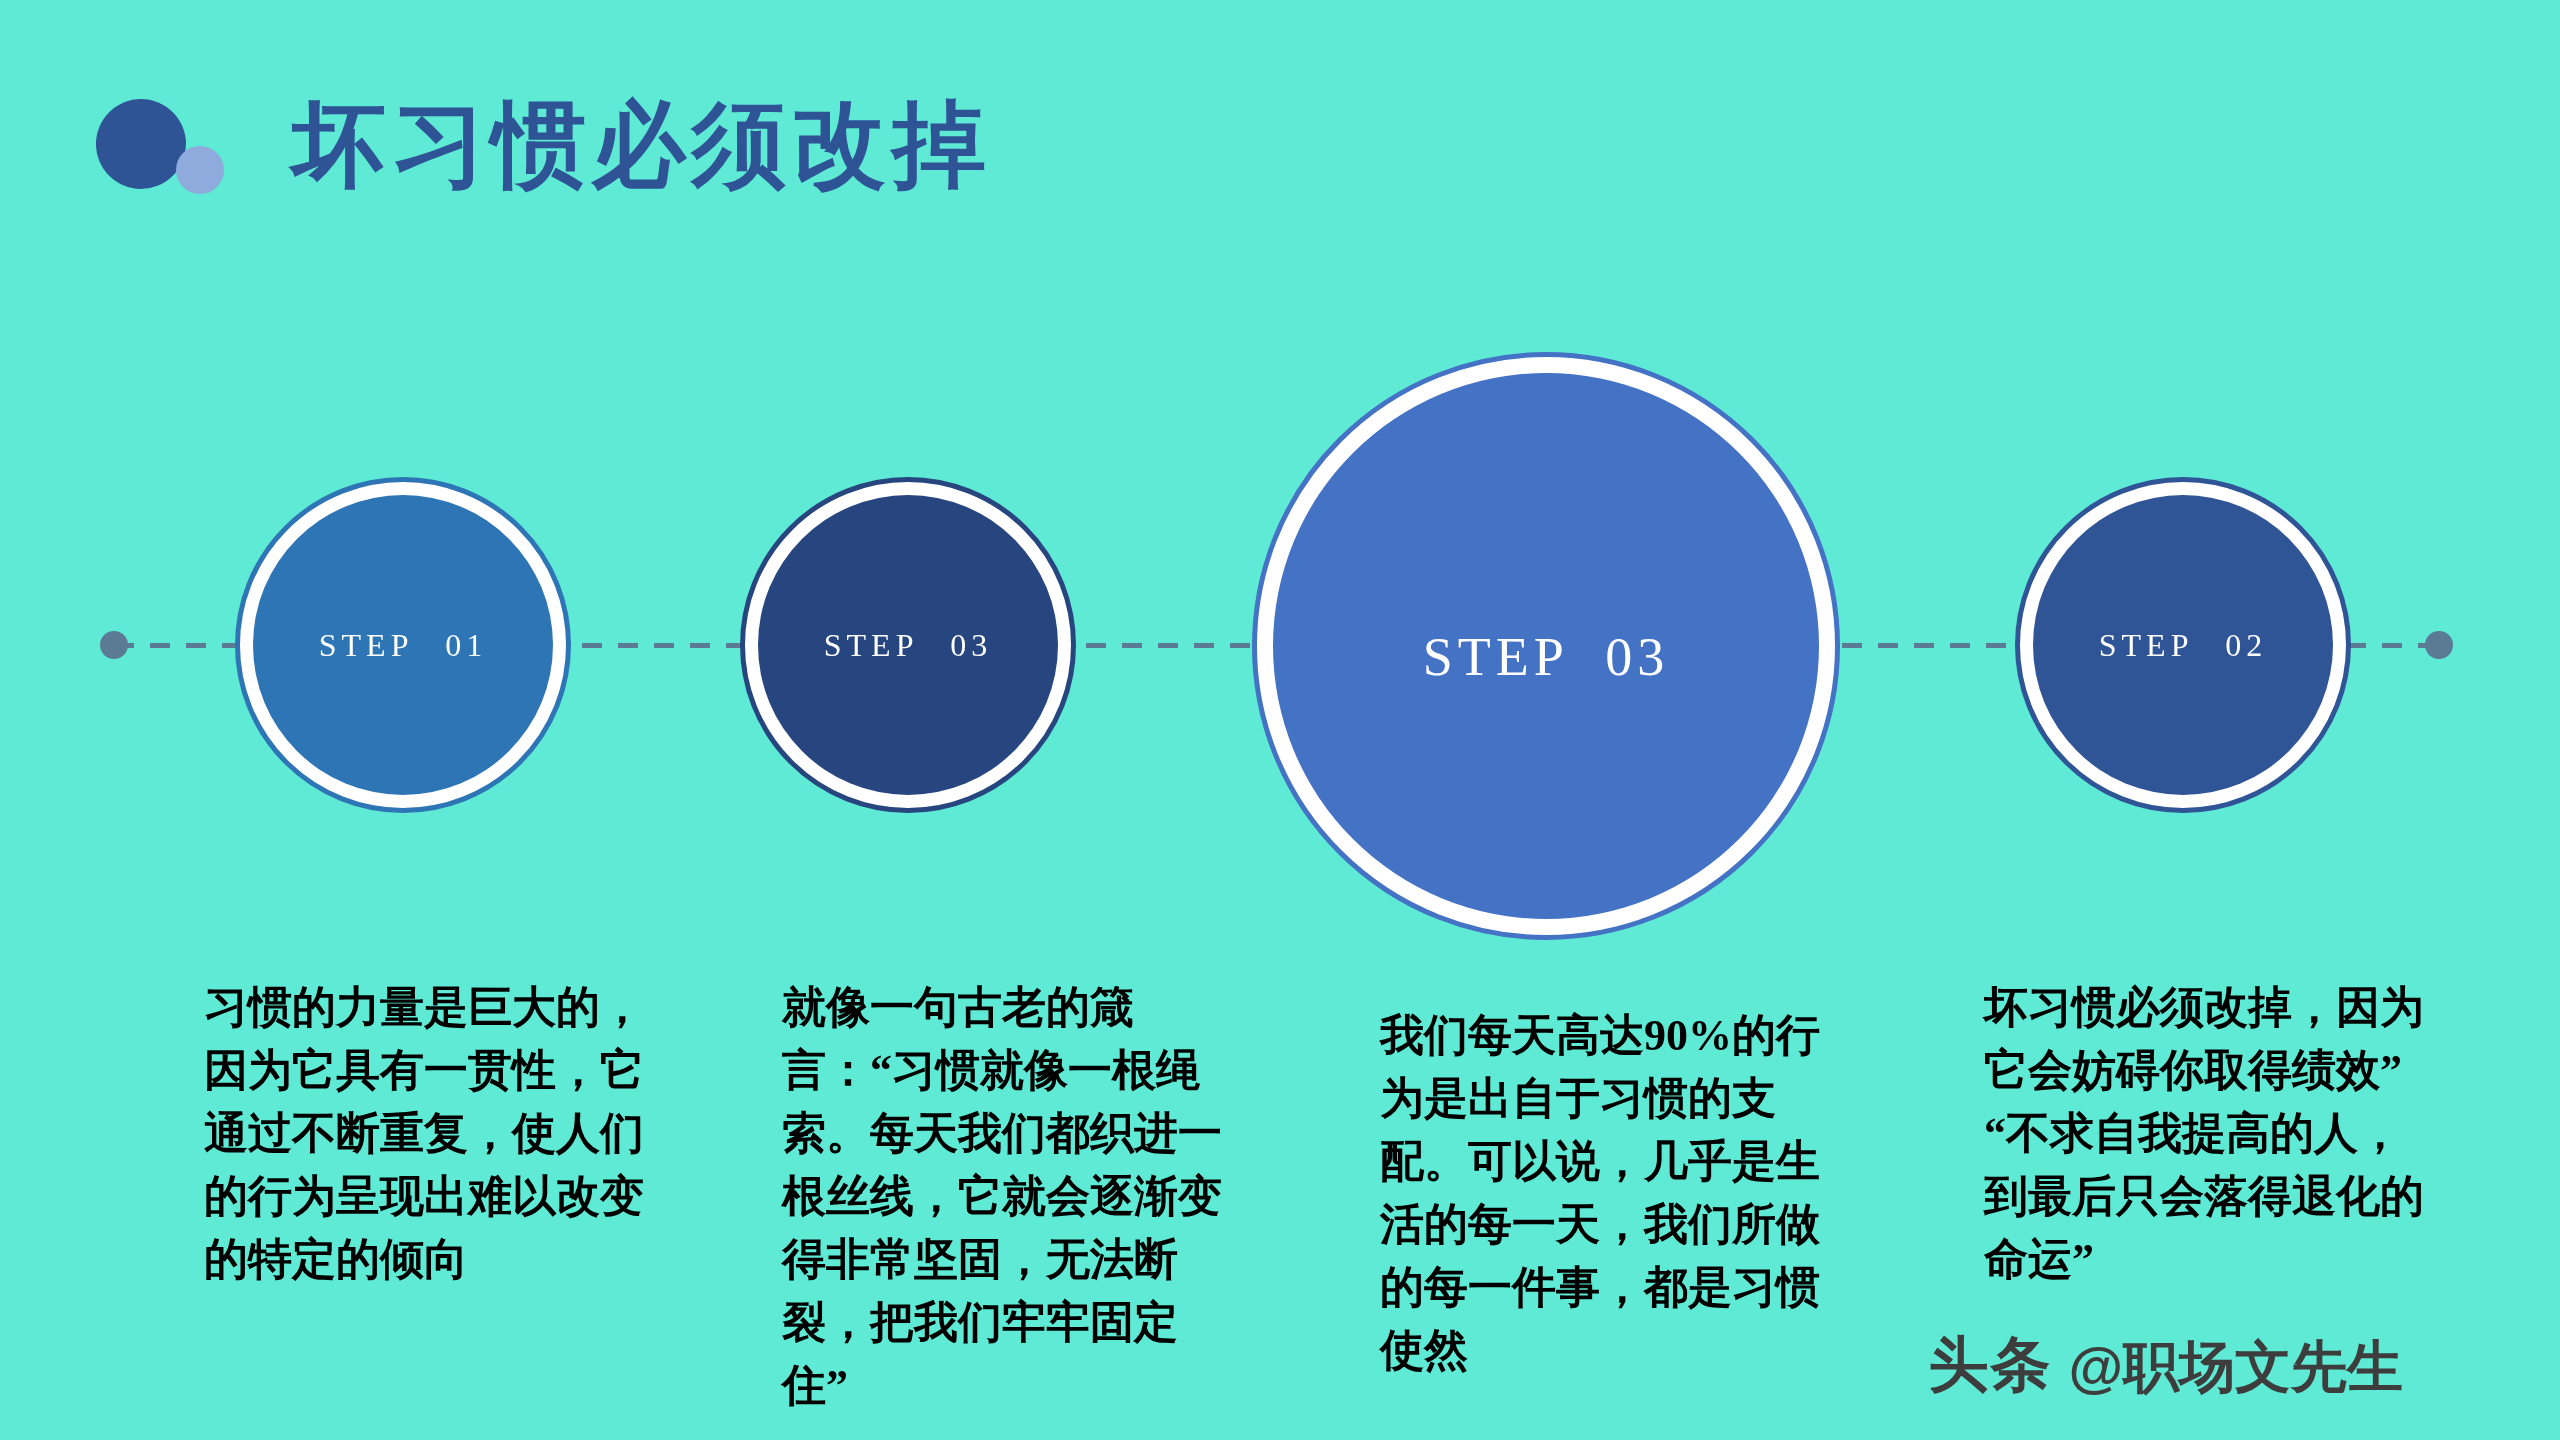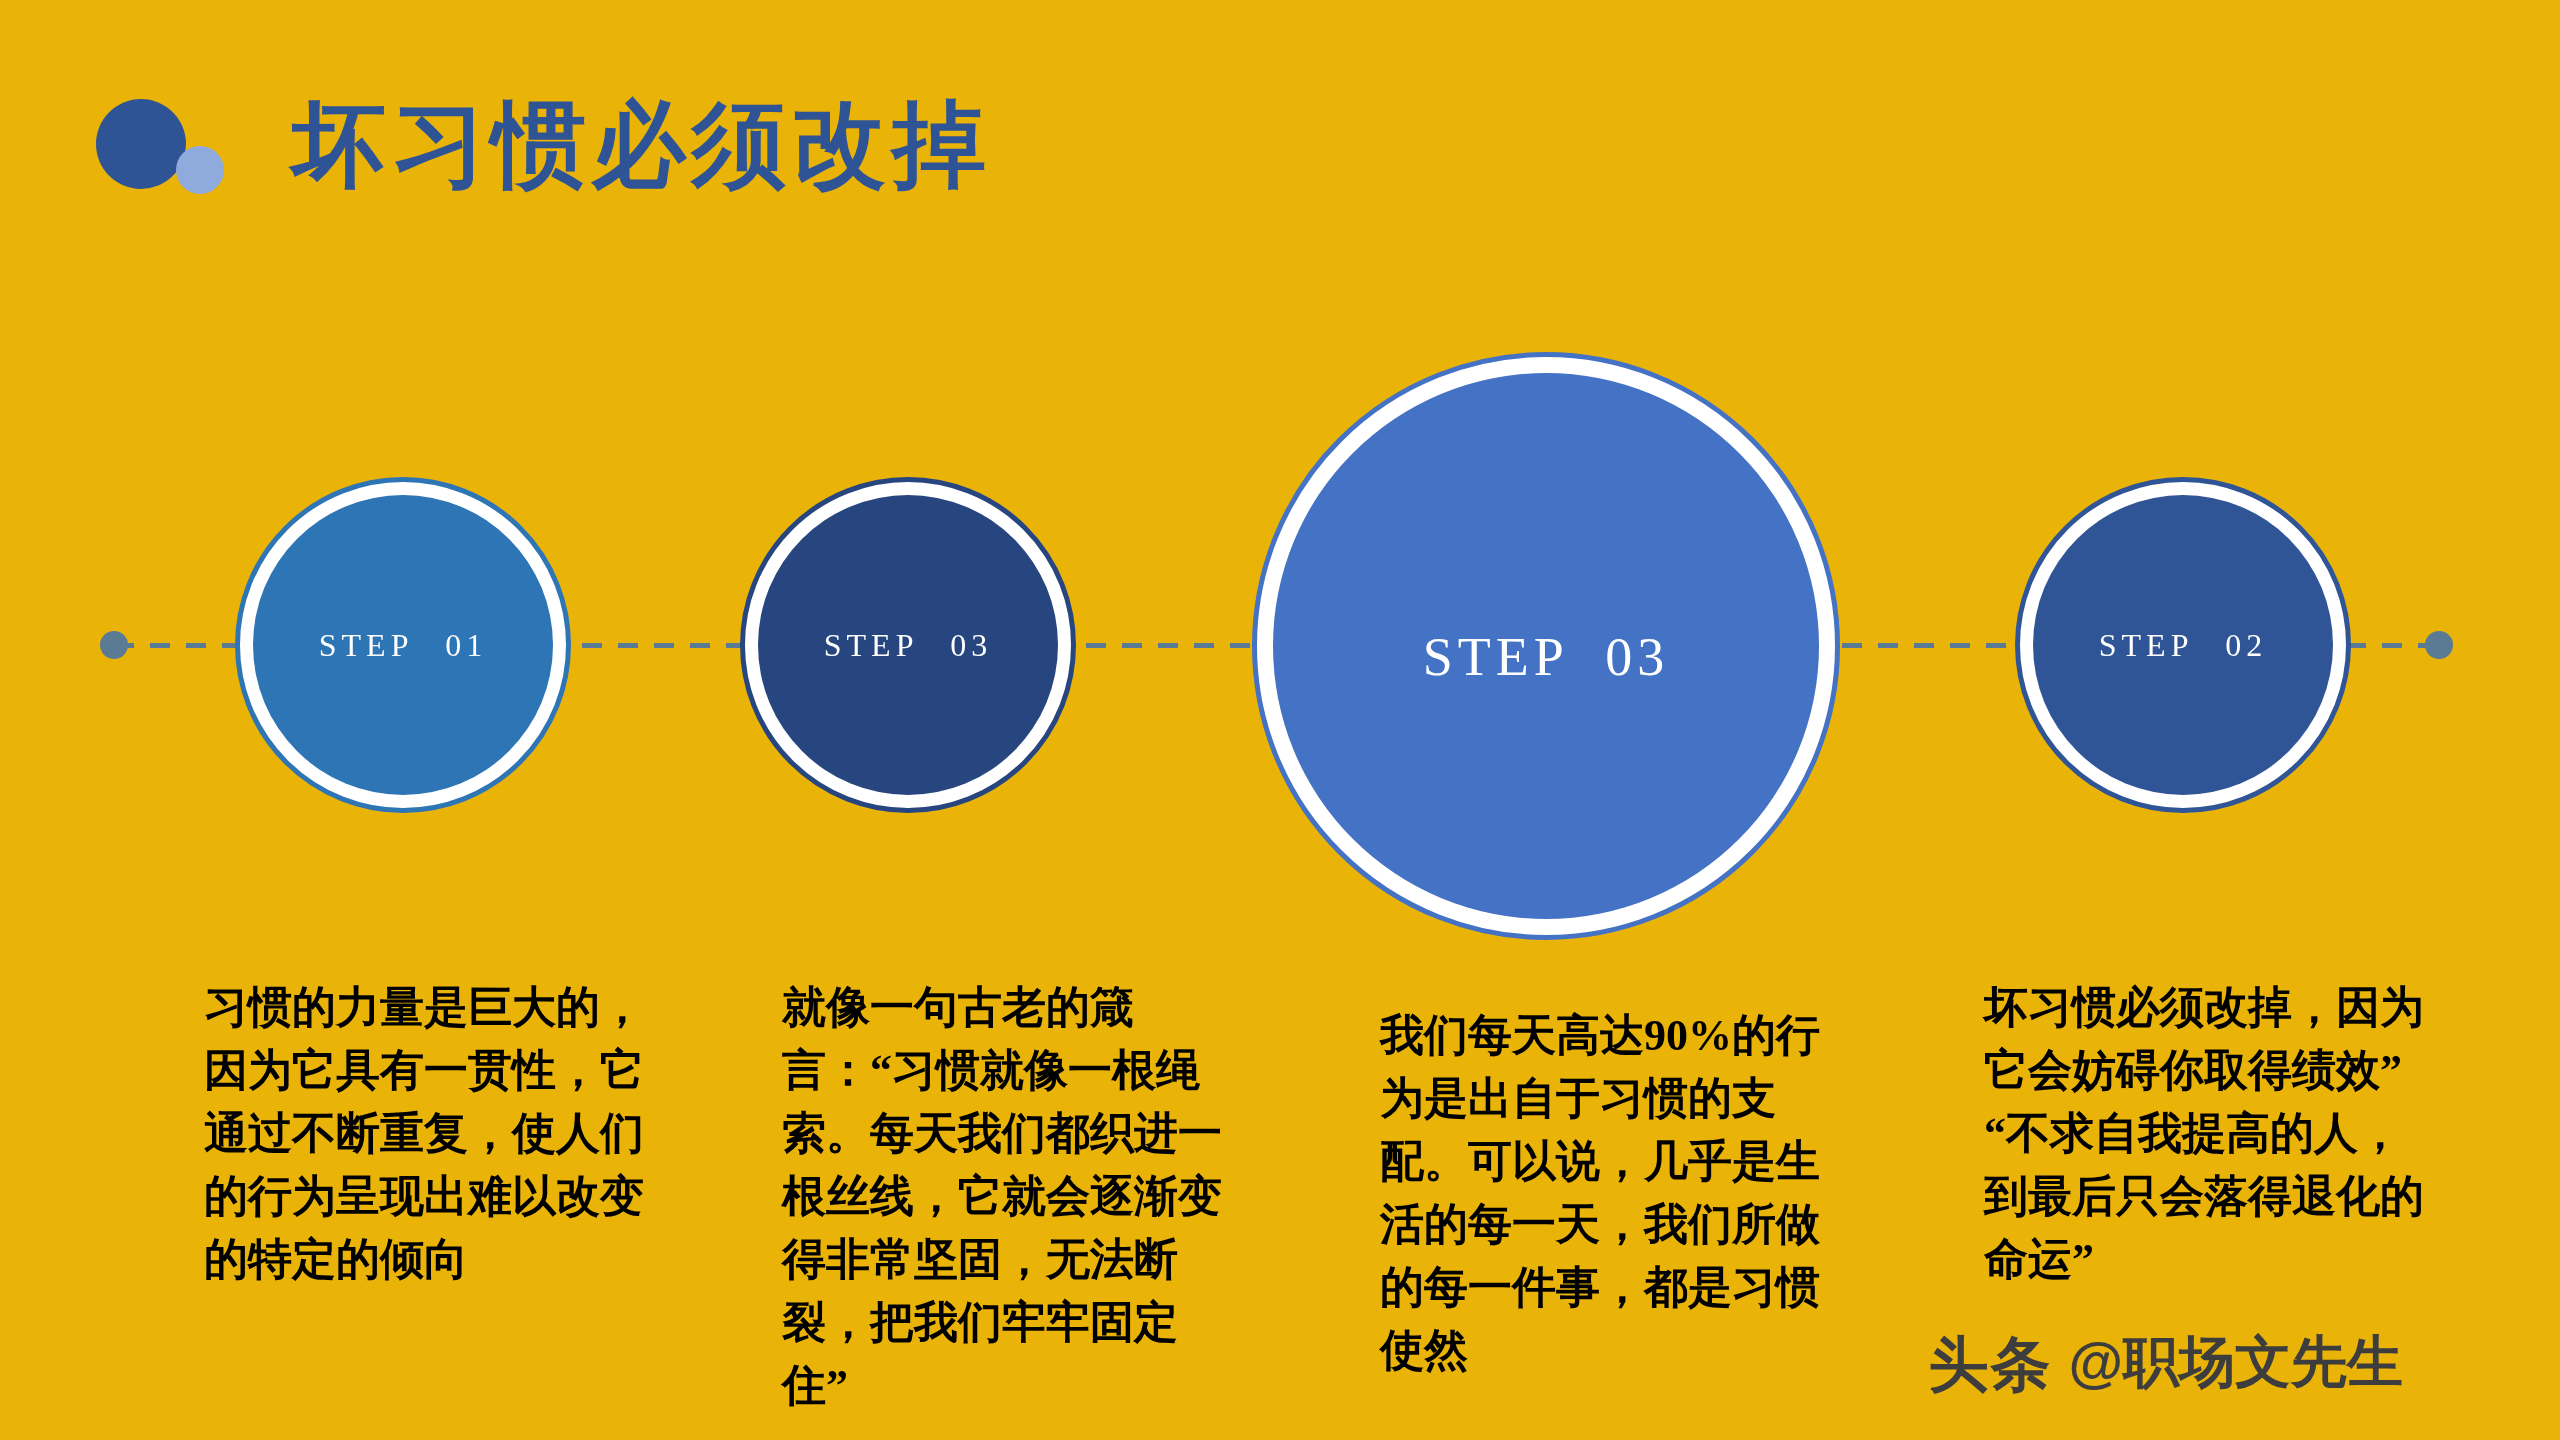--- a/index.html
+++ b/index.html
@@ -1,21 +1,21 @@
 <!DOCTYPE html>
 <html><head>
 <meta charset="utf-8">
 <style>
   * { margin: 0; padding: 0; box-sizing: border-box; }
   html, body { background: #ffffff; }
   .slide {
     position: relative;
     width: 2560px;
     height: 1440px;
-    background: #eab308;
+    background: #5eead4;
     overflow: hidden;
     font-family: "Liberation Serif", "DejaVu Serif", serif;
   }
 
   
   .decor { position: absolute; border-radius: 50%; }
   .decor-large { left: 96px; top: 99px; width: 90px; height: 90px; background: var(--decor-large, #2F5496); }
   .decor-small { left: 176px; top: 146px; width: 48px; height: 48px; background: var(--decor-small, #8FAADC); }
   .title {
     position: absolute;
@@ -95,21 +95,21 @@
   .d2 { left: 782px;  width: 452px; }
   .d3 { left: 1380px; width: 440px; margin-top: 28px; }
   .d4 { left: 1984px; width: 445px; }
 
   
   .watermark {
     position: absolute;
     right: 157px;
     bottom: 34px;
     display: flex;
-    align-items: flex-start;
+    align-items: flex-end;
     gap: 16px;
     font-family: "Liberation Sans", "DejaVu Sans", sans-serif;
     color: #3d3d3d;
   }
   .watermark .brand {
     font-size: 60px;
     font-weight: 900;
     letter-spacing: 2px;
   }
   .watermark .handle {

